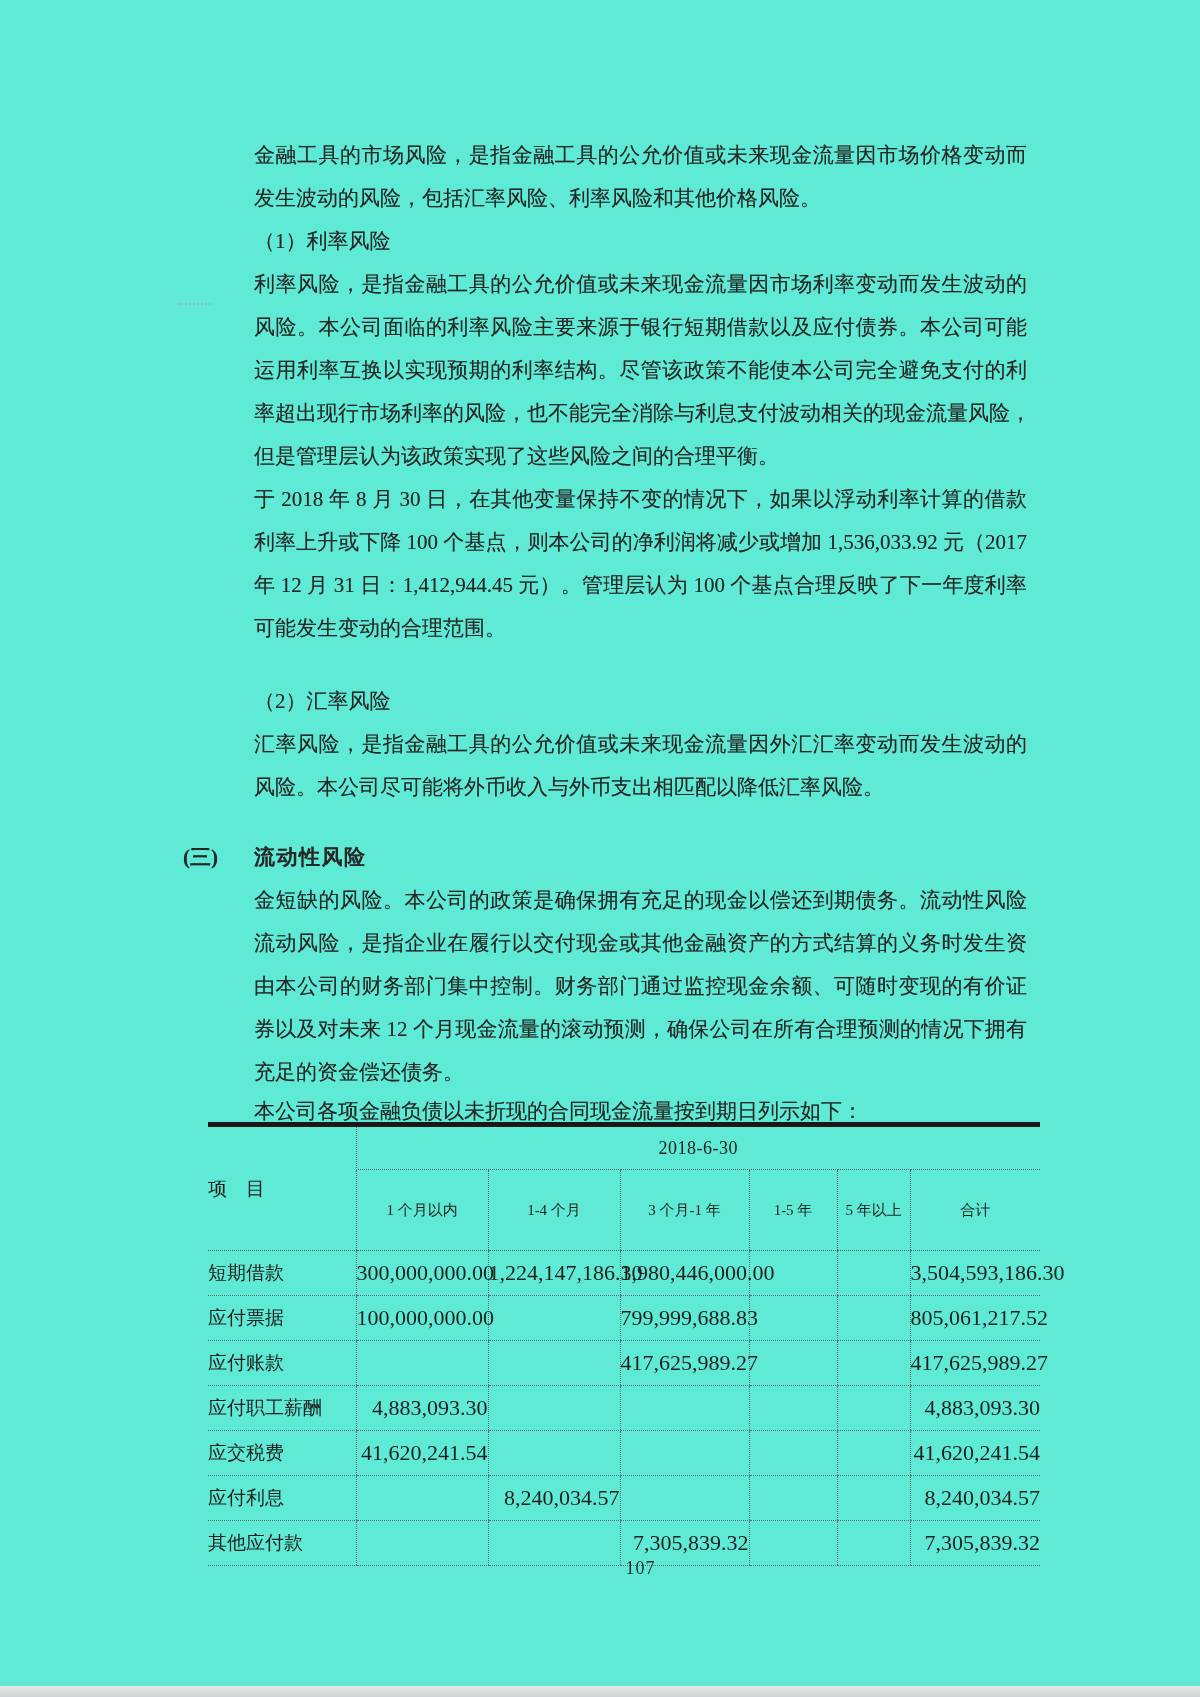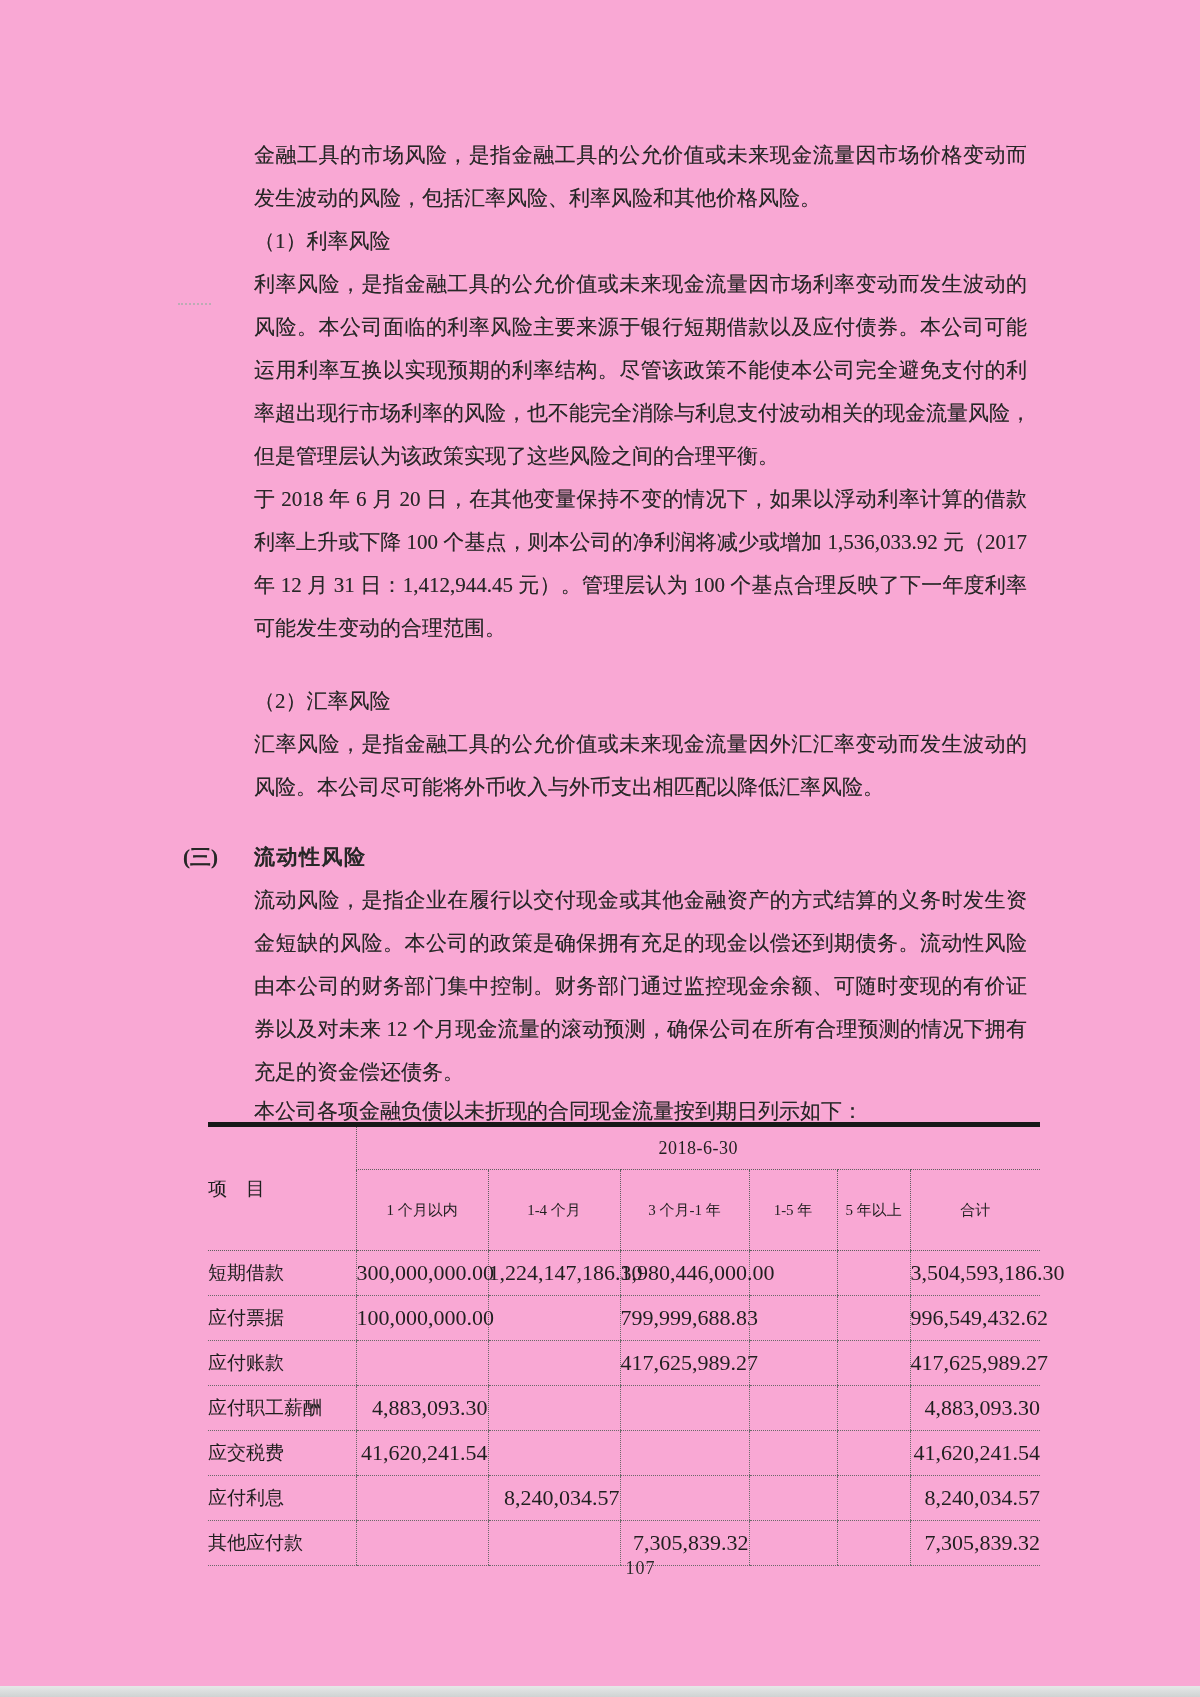--- a/index.html
+++ b/index.html
@@ -1,20 +1,20 @@
 <!DOCTYPE html>
 <html><head>
 <meta charset="utf-8">
 <style>
   html,body{margin:0;padding:0;background:#9a9a9a;}
   .page{
     position:relative;
     width:1200px;height:1697px;
     margin:0 auto;
-    background:#f9a8d4;
+    background:#5eead4;
     overflow:hidden;
     font-family:"Liberation Serif","DejaVu Serif",serif;
     color:#262626;
   }
   
   .margin-dash{
     position:absolute;left:178px;top:303px;width:33px;height:0;
     border-top:2px dotted #adadad;opacity:.8;
   }
   
@@ -84,35 +84,35 @@
 
   <div class="textcol">
     <div class="ln">金融工具的市场风险，是指金融工具的公允价值或未来现金流量因市场价格变动而</div>
     <div class="ln end">发生波动的风险，包括汇率风险、利率风险和其他价格风险。</div>
     <div class="ln end">（1）利率风险</div>
     <div class="ln">利率风险，是指金融工具的公允价值或未来现金流量因市场利率变动而发生波动的</div>
     <div class="ln">风险。本公司面临的利率风险主要来源于银行短期借款以及应付债券。本公司可能</div>
     <div class="ln">运用利率互换以实现预期的利率结构。尽管该政策不能使本公司完全避免支付的利</div>
     <div class="ln">率超出现行市场利率的风险，也不能完全消除与利息支付波动相关的现金流量风险，</div>
     <div class="ln end">但是管理层认为该政策实现了这些风险之间的合理平衡。</div>
-    <div class="ln">于 2018 年 6 月 20 日，在其他变量保持不变的情况下，如果以浮动利率计算的借款</div>
+    <div class="ln">于 2018 年 8 月 30 日，在其他变量保持不变的情况下，如果以浮动利率计算的借款</div>
     <div class="ln">利率上升或下降 100 个基点，则本公司的净利润将减少或增加 1,536,033.92 元（2017</div>
     <div class="ln">年 12 月 31 日：1,412,944.45 元）。管理层认为 100 个基点合理反映了下一年度利率</div>
     <div class="ln end">可能发生变动的合理范围。</div>
     <div class="ln end gap1">（2）汇率风险</div>
     <div class="ln">汇率风险，是指金融工具的公允价值或未来现金流量因外汇汇率变动而发生波动的</div>
     <div class="ln end">风险。本公司尽可能将外币收入与外币支出相匹配以降低汇率风险。</div>
 
     <div class="ln end heading gap2">
       <span class="secnum">(三)</span>
       <span class="sectitle">流动性风险</span>
     </div>
 
+    <div class="ln">金短缺的风险。本公司的政策是确保拥有充足的现金以偿还到期债务。流动性风险</div>
     <div class="ln">流动风险，是指企业在履行以交付现金或其他金融资产的方式结算的义务时发生资</div>
-    <div class="ln">金短缺的风险。本公司的政策是确保拥有充足的现金以偿还到期债务。流动性风险</div>
     <div class="ln">由本公司的财务部门集中控制。财务部门通过监控现金余额、可随时变现的有价证</div>
     <div class="ln">券以及对未来 12 个月现金流量的滚动预测，确保公司在所有合理预测的情况下拥有</div>
     <div class="ln end">充足的资金偿还债务。</div>
     <div class="ln end intro">本公司各项金融负债以未折现的合同现金流量按到期日列示如下：</div>
   </div>
 
   <table class="fin-table">
     <colgroup>
       <col style="width:148px">
         <col style="width:132px">
@@ -144,21 +144,21 @@
       <td class="td-num"></td>
       <td class="td-num">3,504,593,186.30</td>
     </tr>
     <tr class="r-data">
       <td class="td-label">应付票据</td>
       <td class="td-num">100,000,000.00</td>
       <td class="td-num"></td>
       <td class="td-num">799,999,688.83</td>
       <td class="td-num"></td>
       <td class="td-num"></td>
-      <td class="td-num">996,549,432.62</td>
+      <td class="td-num">805,061,217.52</td>
     </tr>
     <tr class="r-data">
       <td class="td-label">应付账款</td>
       <td class="td-num"></td>
       <td class="td-num"></td>
       <td class="td-num">417,625,989.27</td>
       <td class="td-num"></td>
       <td class="td-num"></td>
       <td class="td-num">417,625,989.27</td>
     </tr>

